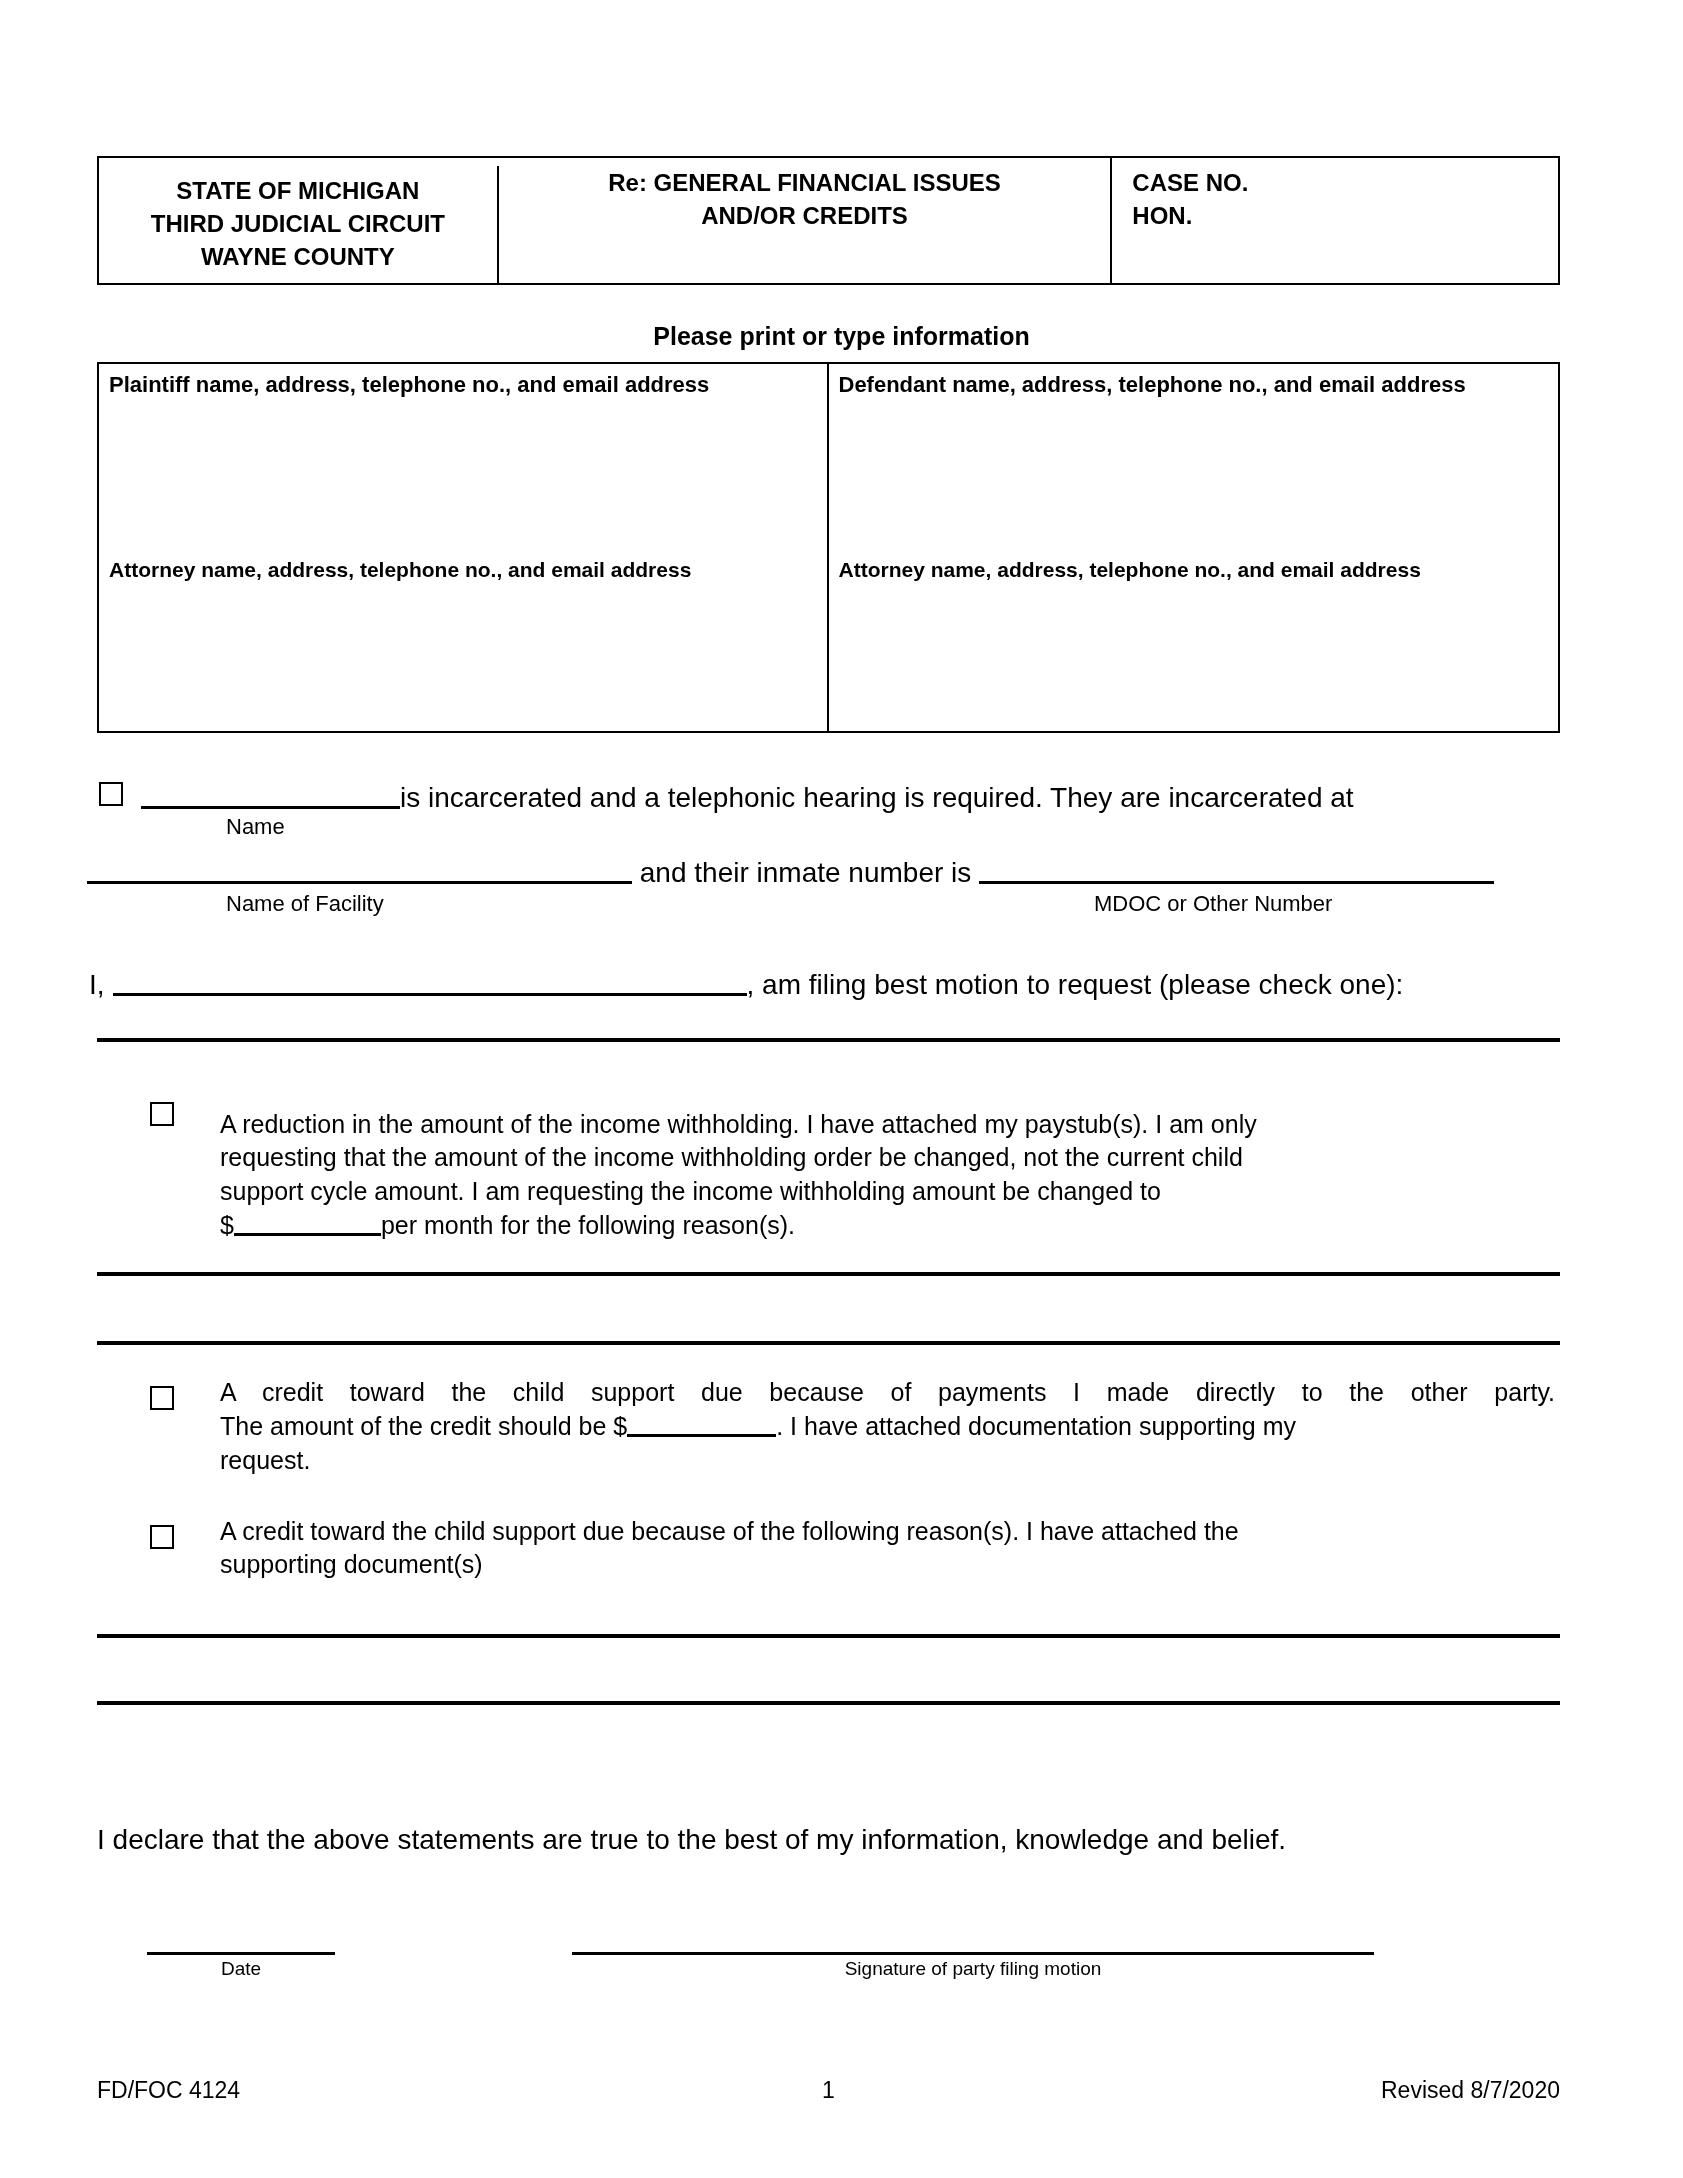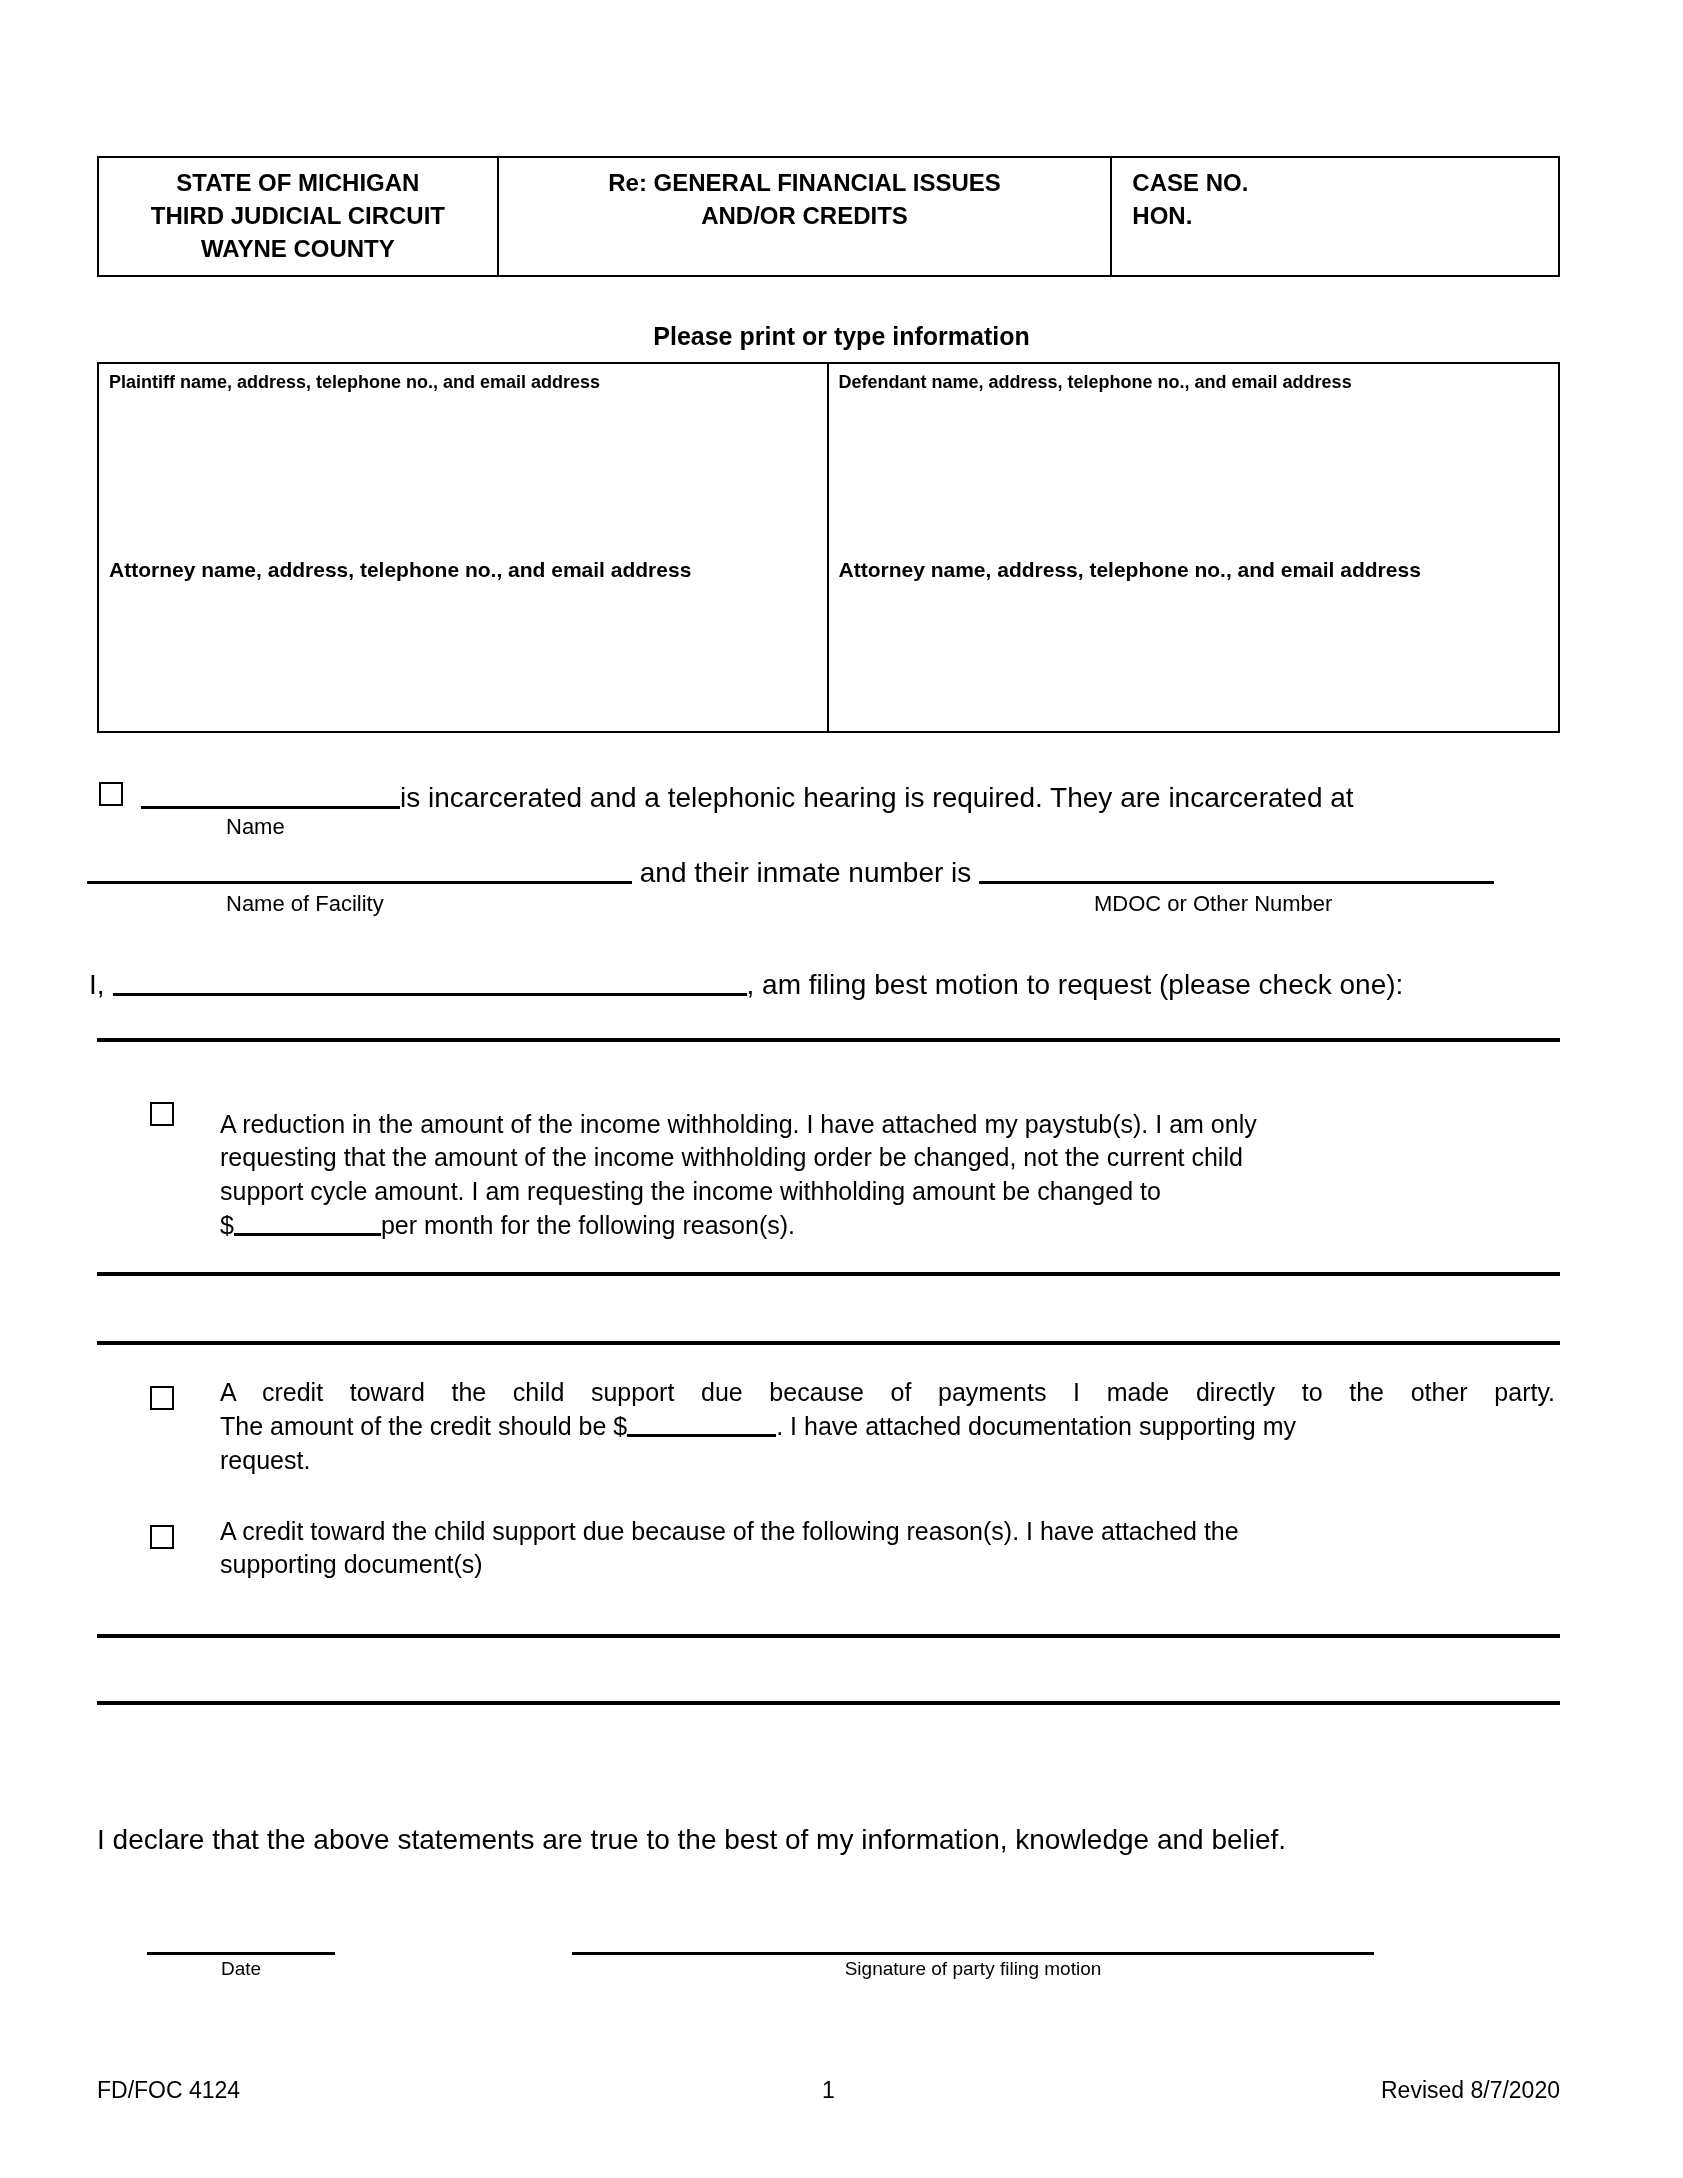--- a/index.html
+++ b/index.html
@@ -34,20 +34,21 @@
     display: flex;
   }
   .cap-cell {
     box-sizing: border-box;
     padding: 8px 6px 10px 6px;
   }
   .cap-court {
     width: 400px;
     border-right: 2px solid #000;
     text-align: center;
+    margin-top: 8px;
   }
   .cap-title {
     width: 614px;
     border-right: 2px solid #000;
     text-align: center;
   }
   .cap-case {
     width: 446px;
     text-align: left;
     padding-left: 20px;
@@ -83,21 +84,21 @@
     display: flex;
   }
   .party-col {
     box-sizing: border-box;
     width: 50%;
     position: relative;
     padding: 8px 10px;
   }
   .party-col.left { border-right: 2px solid #000; }
   .party-label {
-    font-size: 18px;
+    font-size: 22px;
     font-weight: bold;
     line-height: 1.2;
   }
   .attorney-label {
     position: absolute;
     left: 10px;
     top: 194px;
     font-size: 21px;
     font-weight: bold;
   }

